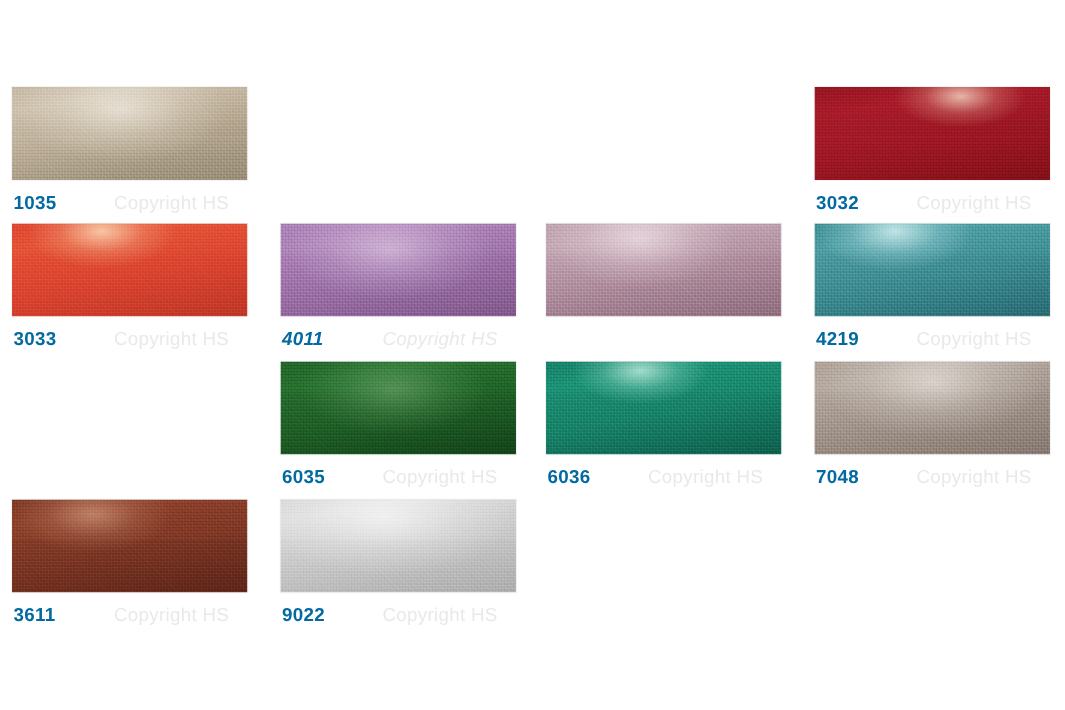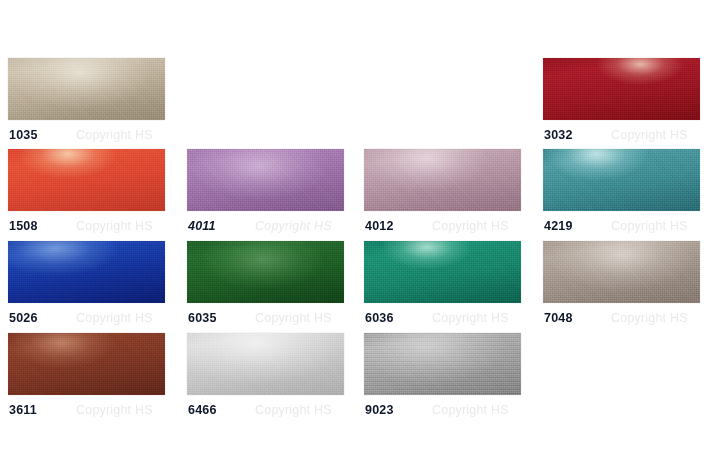--- a/index.html
+++ b/index.html
@@ -81,21 +81,21 @@
     width: 179px;
     height: 29px;
   }
 
   .swatch-code {
     position: absolute;
     left: 1px;
     top: 8px;
     font-size: 12.5px;
     font-weight: 700;
-    color: #0f172a;
+    color: #0369a1;
     letter-spacing: 0.2px;
     white-space: nowrap;
   }
 
   .swatch-watermark {
     position: absolute;
     left: 68px;
     top: 8px;
     font-size: 12.5px;
     font-weight: 400;
@@ -134,21 +134,21 @@
       </div>
     </div>
     <div class="swatch-cell" style="left: 8px; top: 149px;">
       <div class="swatch-chip">
         <div class="chip-base" style="background: linear-gradient(170deg, rgb(221, 70, 49) 0%, rgb(230, 82, 54) 20%, rgb(219, 69, 48) 56%, rgb(201, 60, 42) 86%, rgb(192, 56, 38) 100%);"></div>
         <div class="chip-noise"></div>
         <div class="chip-grain" style="opacity: 0.11;"></div>
         <div class="chip-sheen" style="background: radial-gradient(44% 56% at 38% 8%, rgba(255, 246, 210, 0.7) 0%, rgba(255, 226, 180, 0.22) 40%, rgba(0, 0, 0, 0) 72%);"></div>
       </div>
       <div class="swatch-caption">
-        <span class="swatch-code">1508</span>
+        <span class="swatch-code">3033</span>
         <span class="swatch-watermark">Copyright HS</span>
       </div>
     </div>
     <div class="swatch-cell" style="left: 187px; top: 149px; font-style: italic;">
       <div class="swatch-chip">
         <div class="chip-base" style="background: linear-gradient(170deg, rgb(168, 125, 180) 0%, rgb(171, 128, 182) 20%, rgb(154, 111, 166) 55%, rgb(138, 96, 149) 85%, rgb(129, 88, 137) 100%);"></div>
         <div class="chip-noise"></div>
         <div class="chip-grain" style="opacity: 0.13;"></div>
         <div class="chip-sheen" style="background: radial-gradient(58% 72% at 46% 28%, rgba(255, 244, 255, 0.42) 0%, rgba(250, 238, 255, 0.14) 44%, rgba(0, 0, 0, 0) 76%);"></div>
       </div>
@@ -157,49 +157,33 @@
         <span class="swatch-watermark">Copyright HS</span>
       </div>
     </div>
     <div class="swatch-cell" style="left: 364px; top: 149px;">
       <div class="swatch-chip">
         <div class="chip-base" style="background: linear-gradient(170deg, rgb(192, 163, 176) 0%, rgb(197, 169, 181) 18%, rgb(176, 143, 159) 55%, rgb(156, 123, 140) 85%, rgb(147, 114, 129) 100%);"></div>
         <div class="chip-noise"></div>
         <div class="chip-grain" style="opacity: 0.13;"></div>
         <div class="chip-sheen" style="background: radial-gradient(52% 70% at 40% 16%, rgba(255, 246, 250, 0.55) 0%, rgba(252, 240, 246, 0.18) 44%, rgba(0, 0, 0, 0) 76%);"></div>
       </div>
-      <div class="swatch-caption">
-        <span class="swatch-code">4012</span>
-        <span class="swatch-watermark">Copyright HS</span>
-      </div>
     </div>
     <div class="swatch-cell" style="left: 543px; top: 149px;">
       <div class="swatch-chip">
         <div class="chip-base" style="background: linear-gradient(170deg, rgb(60, 139, 147) 0%, rgb(76, 155, 161) 20%, rgb(61, 139, 146) 55%, rgb(47, 117, 125) 85%, rgb(42, 107, 115) 100%);"></div>
         <div class="chip-noise"></div>
         <div class="chip-grain" style="opacity: 0.14;"></div>
         <div class="chip-sheen" style="background: radial-gradient(46% 60% at 34% 8%, rgba(235, 255, 255, 0.72) 0%, rgba(210, 248, 250, 0.24) 40%, rgba(0, 0, 0, 0) 72%);"></div>
       </div>
       <div class="swatch-caption">
         <span class="swatch-code">4219</span>
         <span class="swatch-watermark">Copyright HS</span>
       </div>
     </div>
-    <div class="swatch-cell" style="left: 8px; top: 241px;">
-      <div class="swatch-chip">
-        <div class="chip-base" style="background: linear-gradient(170deg, rgb(22, 58, 165) 0%, rgb(28, 70, 180) 18%, rgb(18, 48, 154) 55%, rgb(12, 34, 128) 85%, rgb(9, 28, 110) 100%);"></div>
-        <div class="chip-noise"></div>
-        <div class="chip-grain" style="opacity: 0.16;"></div>
-        <div class="chip-sheen" style="background: radial-gradient(56% 60% at 30% 12%, rgba(190, 225, 255, 0.52) 0%, rgba(150, 200, 255, 0.18) 42%, rgba(0, 0, 0, 0) 74%);"></div>
-      </div>
-      <div class="swatch-caption">
-        <span class="swatch-code">5026</span>
-        <span class="swatch-watermark">Copyright HS</span>
-      </div>
-    </div>
     <div class="swatch-cell" style="left: 187px; top: 241px;">
       <div class="swatch-chip">
         <div class="chip-base" style="background: linear-gradient(170deg, rgb(29, 95, 37) 0%, rgb(36, 107, 43) 20%, rgb(28, 92, 35) 56%, rgb(20, 73, 27) 86%, rgb(17, 66, 23) 100%);"></div>
         <div class="chip-noise"></div>
         <div class="chip-grain" style="opacity: 0.15;"></div>
         <div class="chip-sheen" style="background: radial-gradient(54% 66% at 48% 30%, rgba(215, 255, 205, 0.26) 0%, rgba(190, 245, 185, 0.09) 44%, rgba(0, 0, 0, 0) 74%);"></div>
       </div>
       <div class="swatch-caption">
         <span class="swatch-code">6035</span>
         <span class="swatch-watermark">Copyright HS</span>
@@ -242,29 +226,17 @@
       </div>
     </div>
     <div class="swatch-cell" style="left: 187px; top: 333px;">
       <div class="swatch-chip">
         <div class="chip-base" style="background: linear-gradient(170deg, rgb(214, 214, 214) 0%, rgb(220, 220, 220) 16%, rgb(200, 200, 200) 52%, rgb(182, 182, 182) 84%, rgb(174, 174, 174) 100%);"></div>
         <div class="chip-noise"></div>
         <div class="chip-grain" style="opacity: 0.1;"></div>
         <div class="chip-sheen" style="background: radial-gradient(70% 82% at 44% 18%, rgba(255, 255, 255, 0.62) 0%, rgba(252, 252, 252, 0.2) 46%, rgba(0, 0, 0, 0) 78%);"></div>
       </div>
       <div class="swatch-caption">
-        <span class="swatch-code">6466</span>
-        <span class="swatch-watermark">Copyright HS</span>
-      </div>
-    </div>
-    <div class="swatch-cell" style="left: 364px; top: 333px;">
-      <div class="swatch-chip">
-        <div class="chip-base" style="background: linear-gradient(170deg, rgb(157, 157, 157) 0%, rgb(176, 176, 176) 18%, rgb(160, 160, 160) 52%, rgb(139, 139, 139) 84%, rgb(129, 129, 129) 100%);"></div>
-        <div class="chip-noise"></div>
-        <div class="chip-grain" style="opacity: 0.55;"></div>
-        <div class="chip-sheen" style="background: radial-gradient(66% 78% at 40% 22%, rgba(255, 255, 255, 0.4) 0%, rgba(250, 250, 250, 0.14) 46%, rgba(0, 0, 0, 0) 78%);"></div>
-      </div>
-      <div class="swatch-caption">
-        <span class="swatch-code">9023</span>
+        <span class="swatch-code">9022</span>
         <span class="swatch-watermark">Copyright HS</span>
       </div>
     </div>
   </div>
 
 </body></html>

